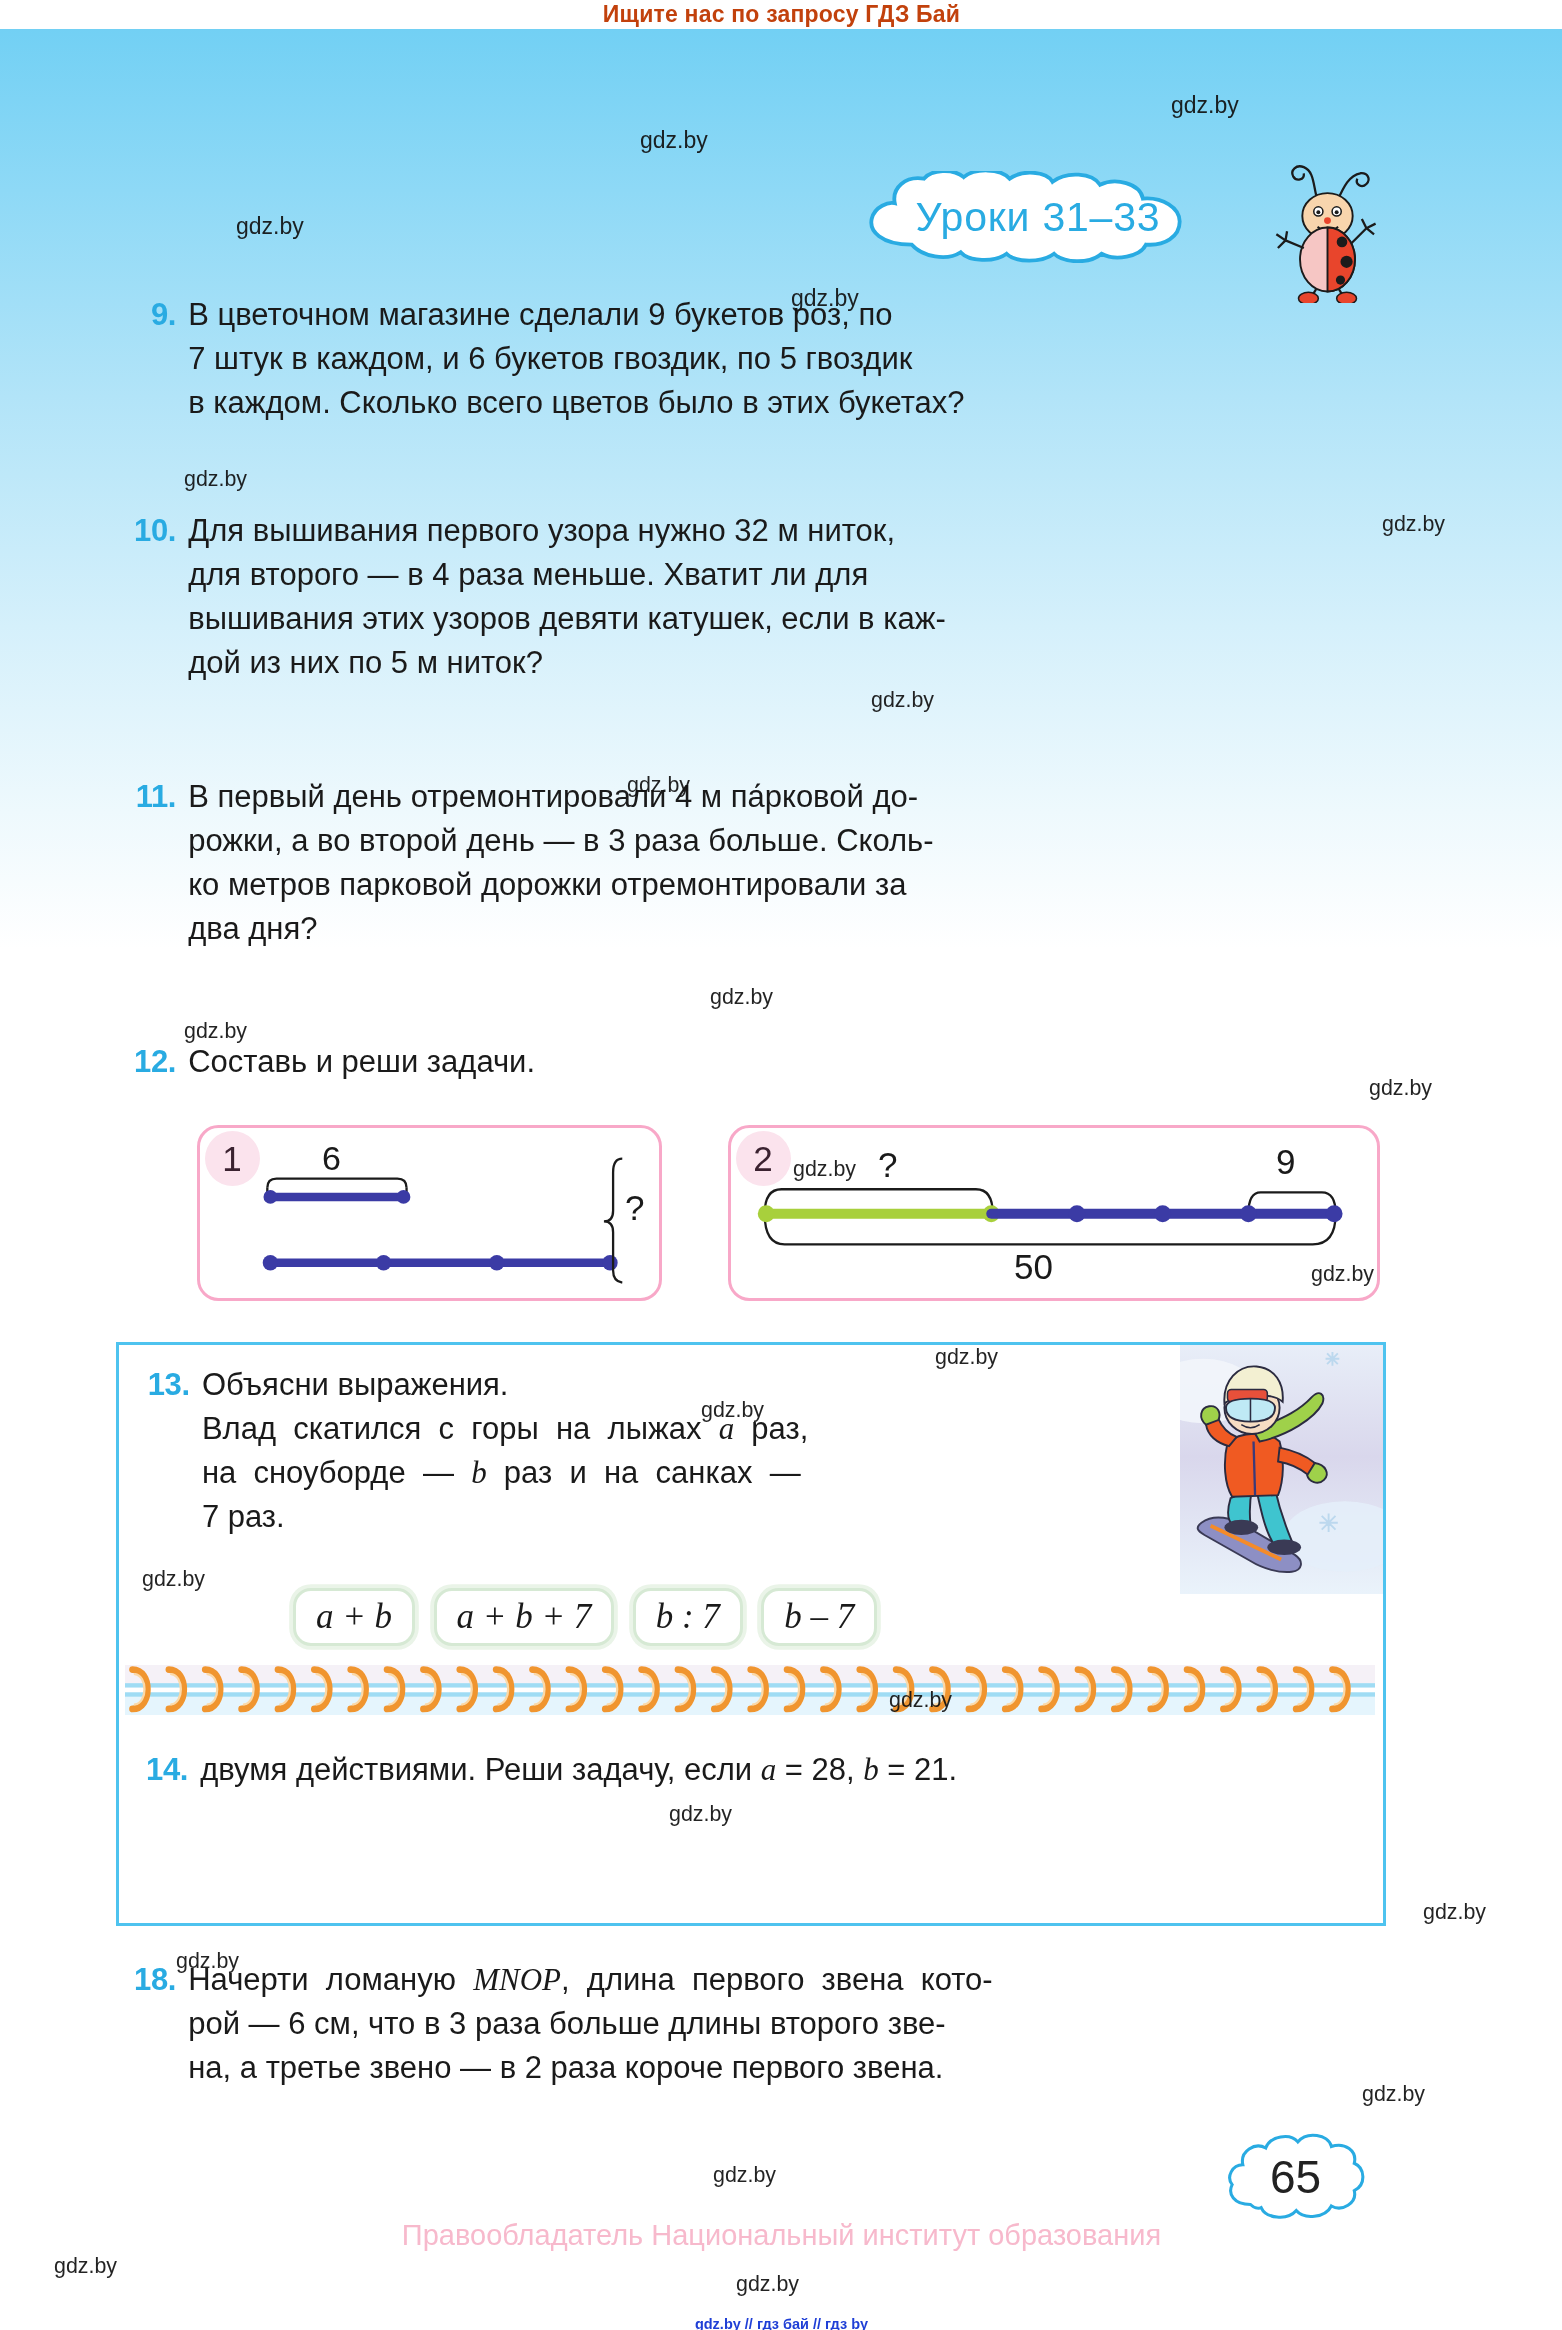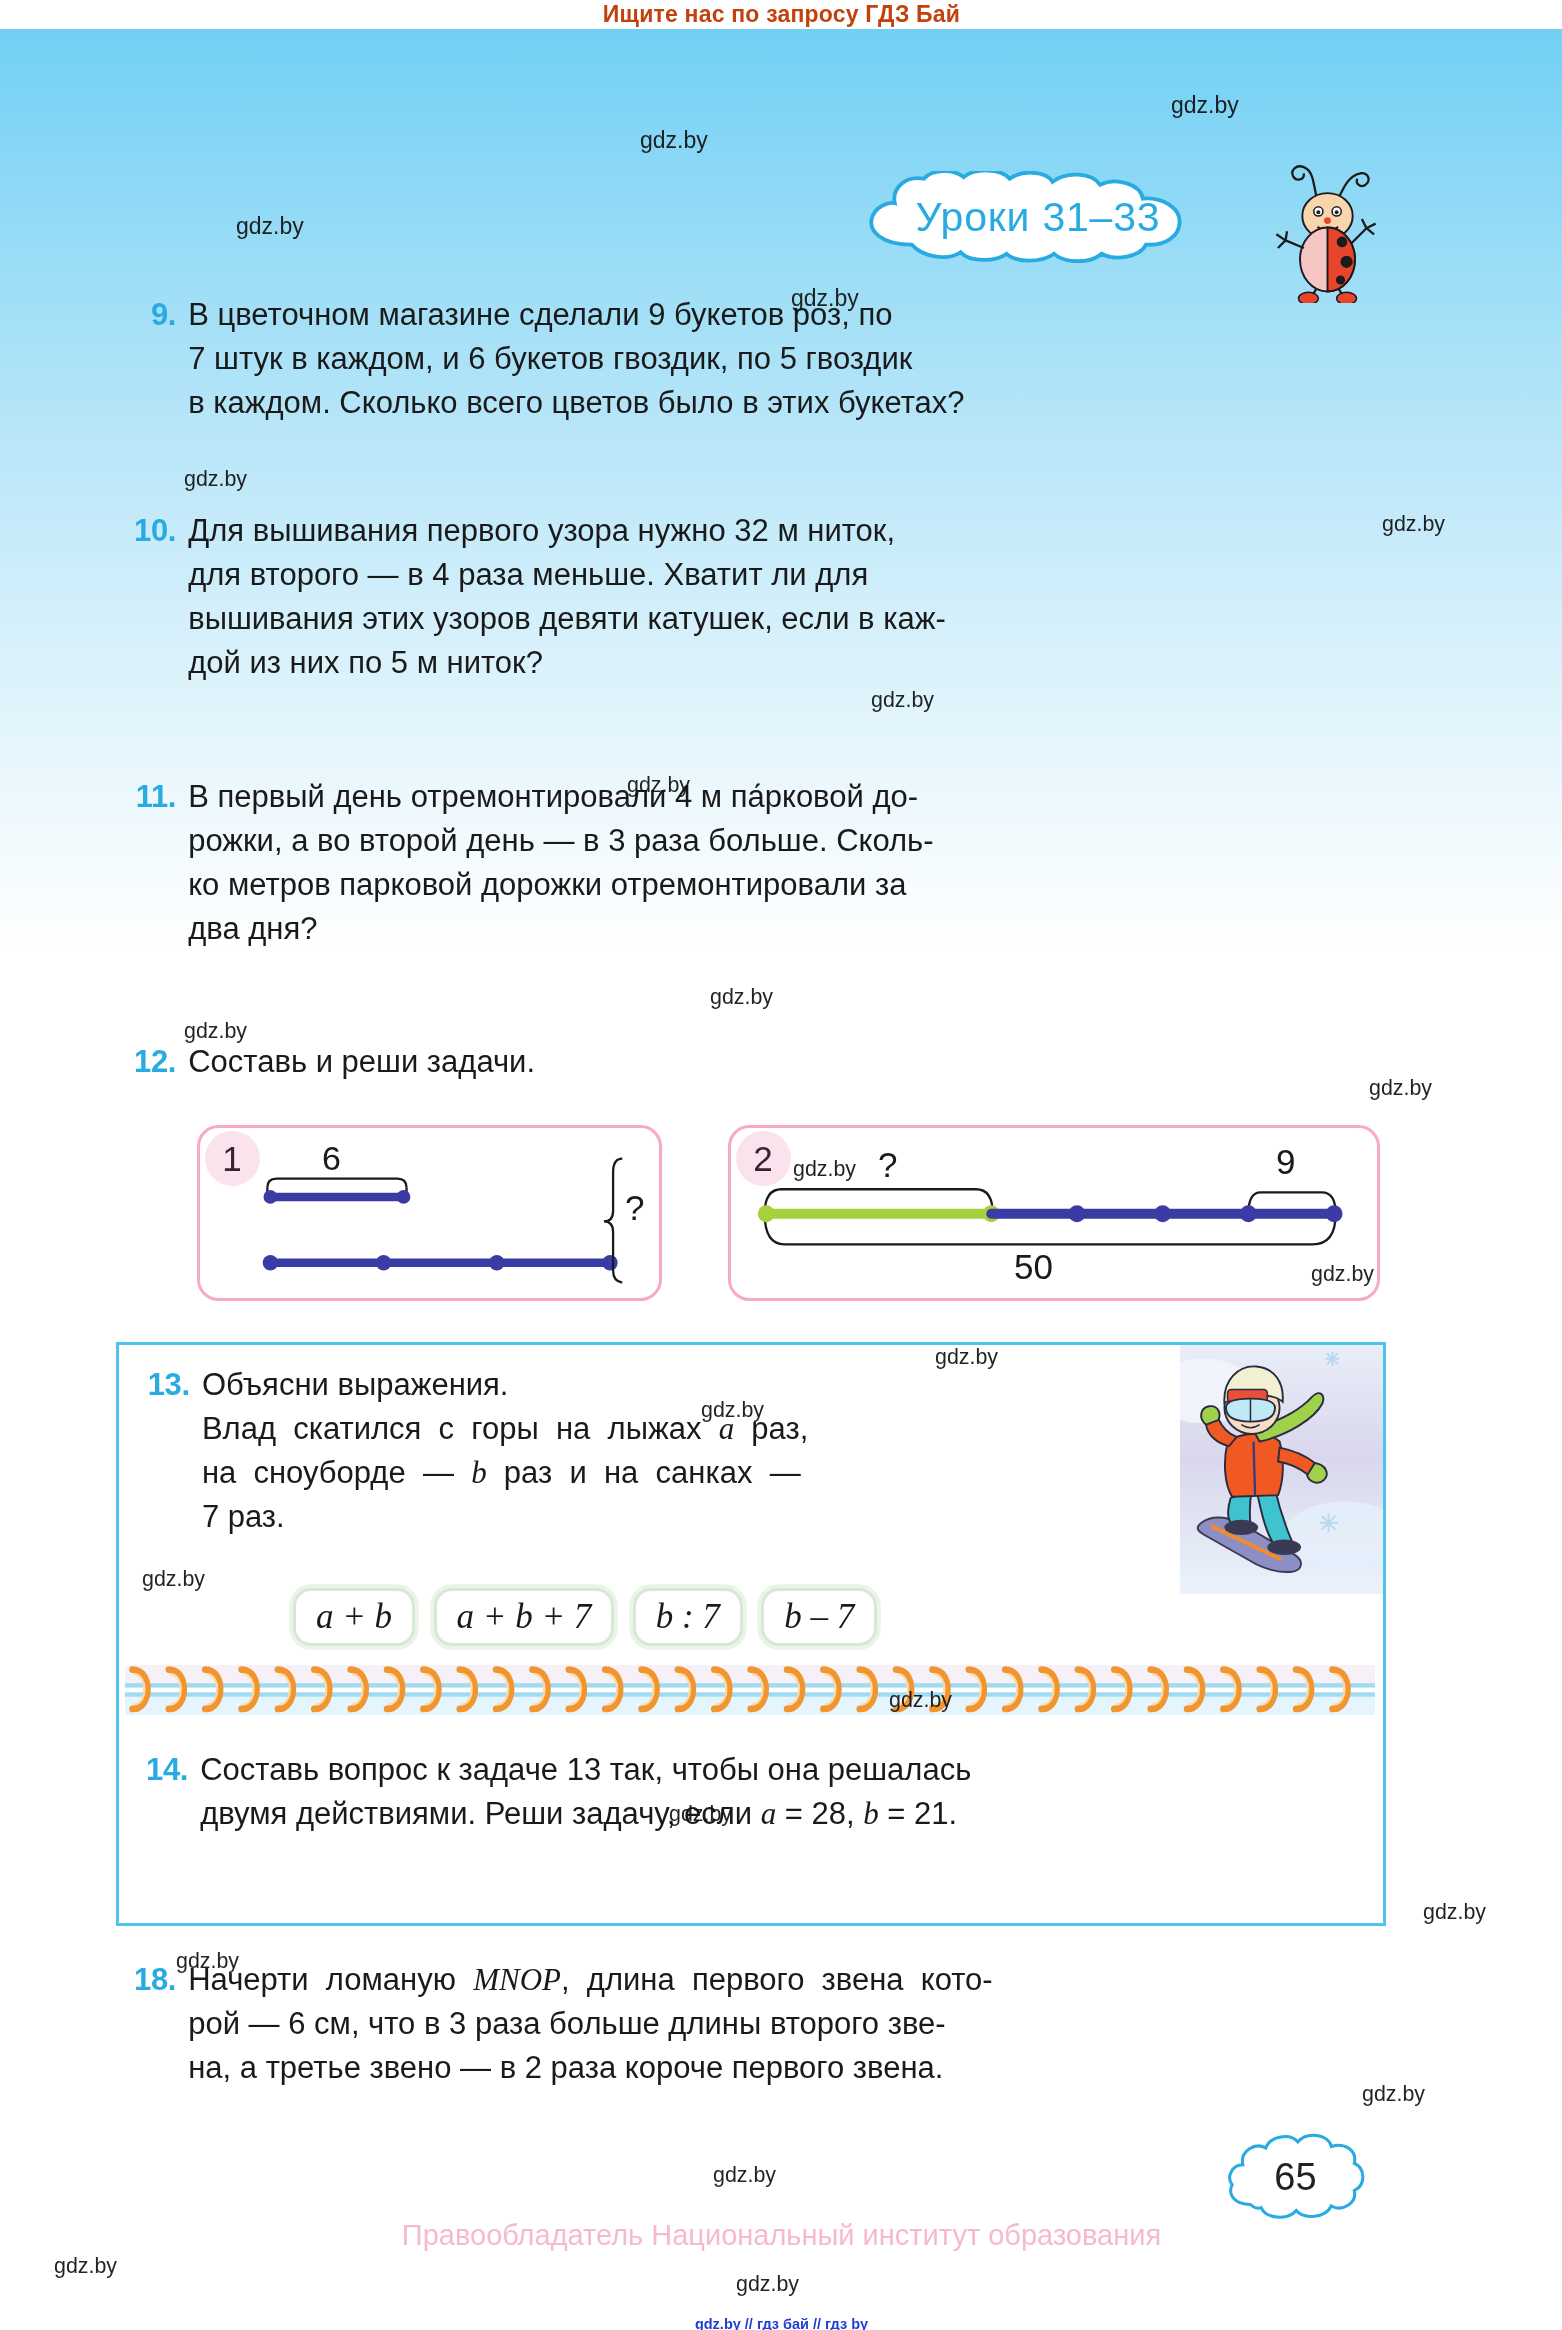--- a/index.html
+++ b/index.html
@@ -98,21 +98,21 @@
     box-shadow:0 0 0 3.8px #eaf4e8;
   }
   .spiral{
     position:absolute;left:0;top:320px;width:1262px;height:50px;
   }
   
   .pagenum{position:absolute;left:1223px;top:2099px;width:145px;height:98px;}
   .pagenum .n{
     position:absolute;left:0;top:0;width:145px;height:98px;
     display:flex;align-items:center;justify-content:center;
-    font-size:38px;color:#222;
+    font-size:46px;color:#222;
   }
   
   .copyright{
     position:absolute;left:0;top:2190px;width:1563px;text-align:center;
     color:#f7b9cc;font-size:29px;
   }
   .footer-links{
     position:absolute;left:0;top:2287px;width:1563px;text-align:center;
     color:#1f3fd6;font-size:14.5px;font-weight:bold;
   }
@@ -410,21 +410,20 @@
             <path d="M1549 12 C1566 14 1566 50 1549 52" fill="none" stroke="#fbd9a8" stroke-width="3" stroke-linecap="round"></path>
             <path d="M1594 6 C1620 6 1620 58 1594 58" fill="none" stroke="#f0952f" stroke-width="9" stroke-linecap="round"></path>
             <path d="M1597 12 C1614 14 1614 50 1597 52" fill="none" stroke="#fbd9a8" stroke-width="3" stroke-linecap="round"></path>
           </g>
       </svg>
     </div>
 
     <div class="prob" style="left:9px;top:383px;width:1239px;margin-top:20px;">
       <div class="num">14.</div>
       <div class="body">
-        <span class="ln">Составь вопрос к задаче 13 так, чтобы она решалась</span>
         <span class="ln">двумя действиями. Реши задачу, если <i class="ital">a</i> = 28, <i class="ital">b</i> = 21.</span>
       </div>
     </div>
   </div>
 
   <div class="prob" style="left:116px;top:1929px;width:1301px;">
     <div class="num">18.</div>
     <div class="body">
       <span class="ln">Начерти&nbsp; ломаную&nbsp; <i class="ital">MNOP</i>,&nbsp; длина&nbsp; первого&nbsp; звена&nbsp; кото-</span>
       <span class="ln">рой — 6 см, что в 3 раза больше длины второго зве-</span>

